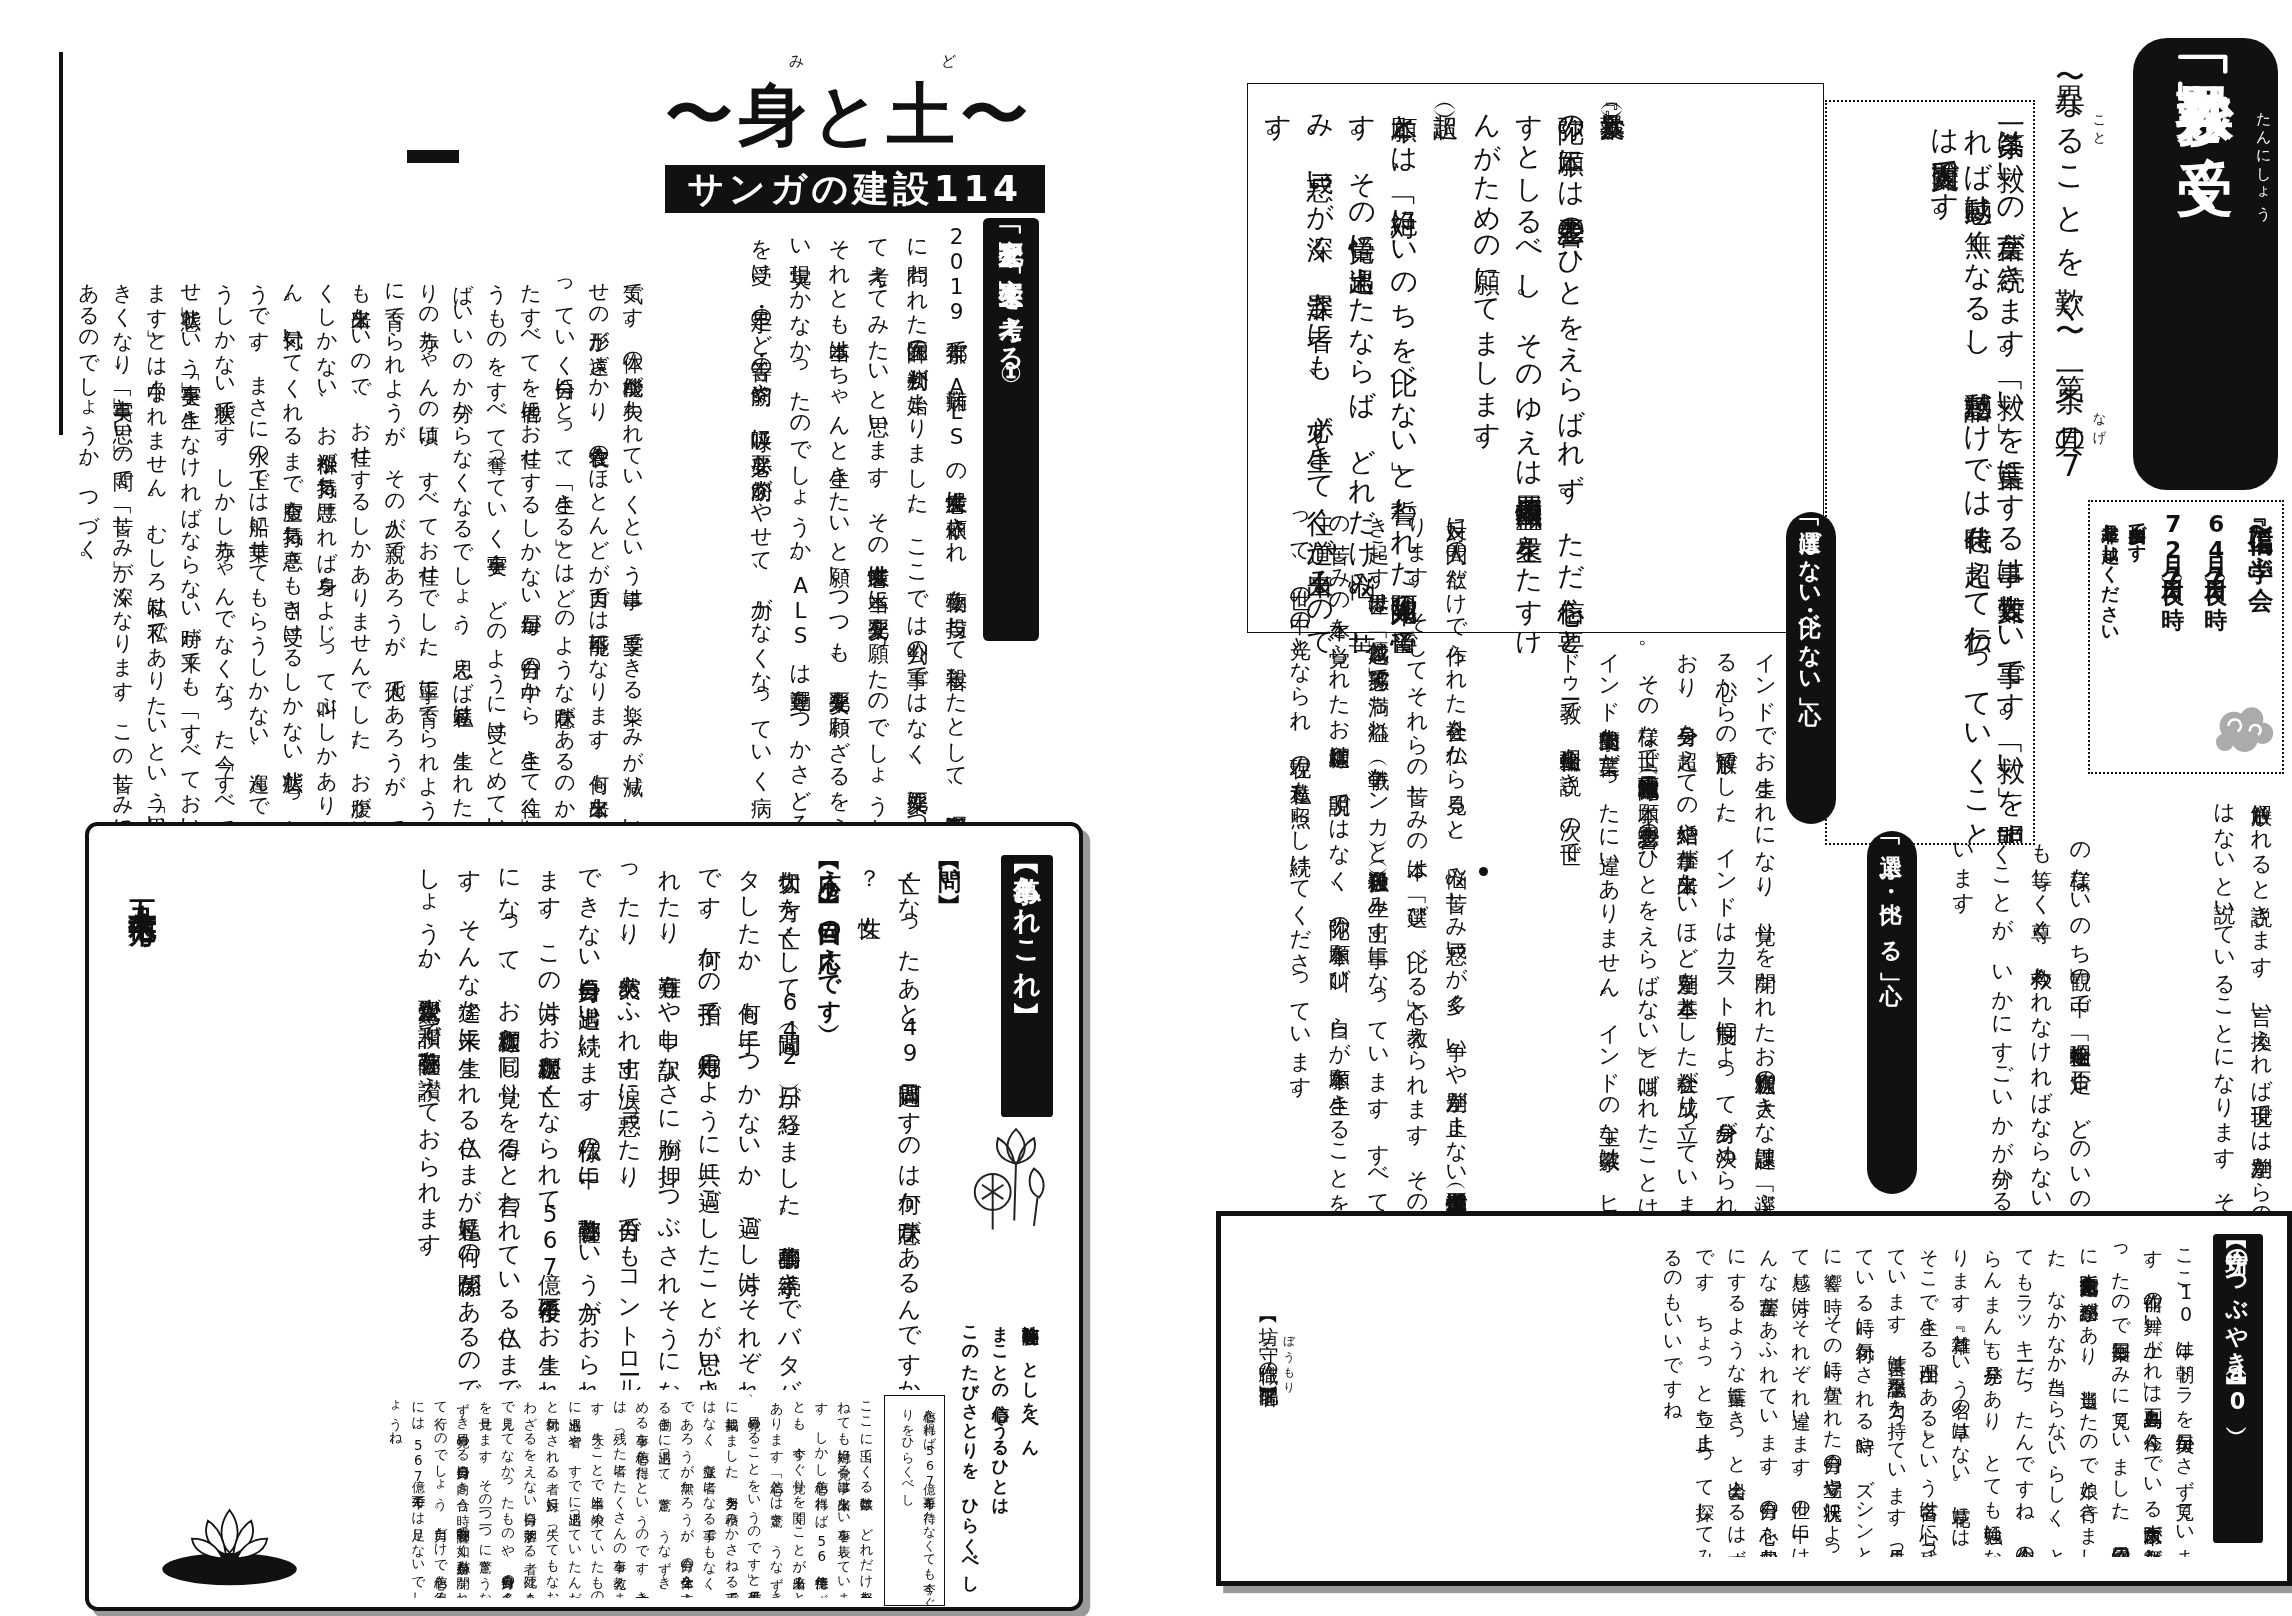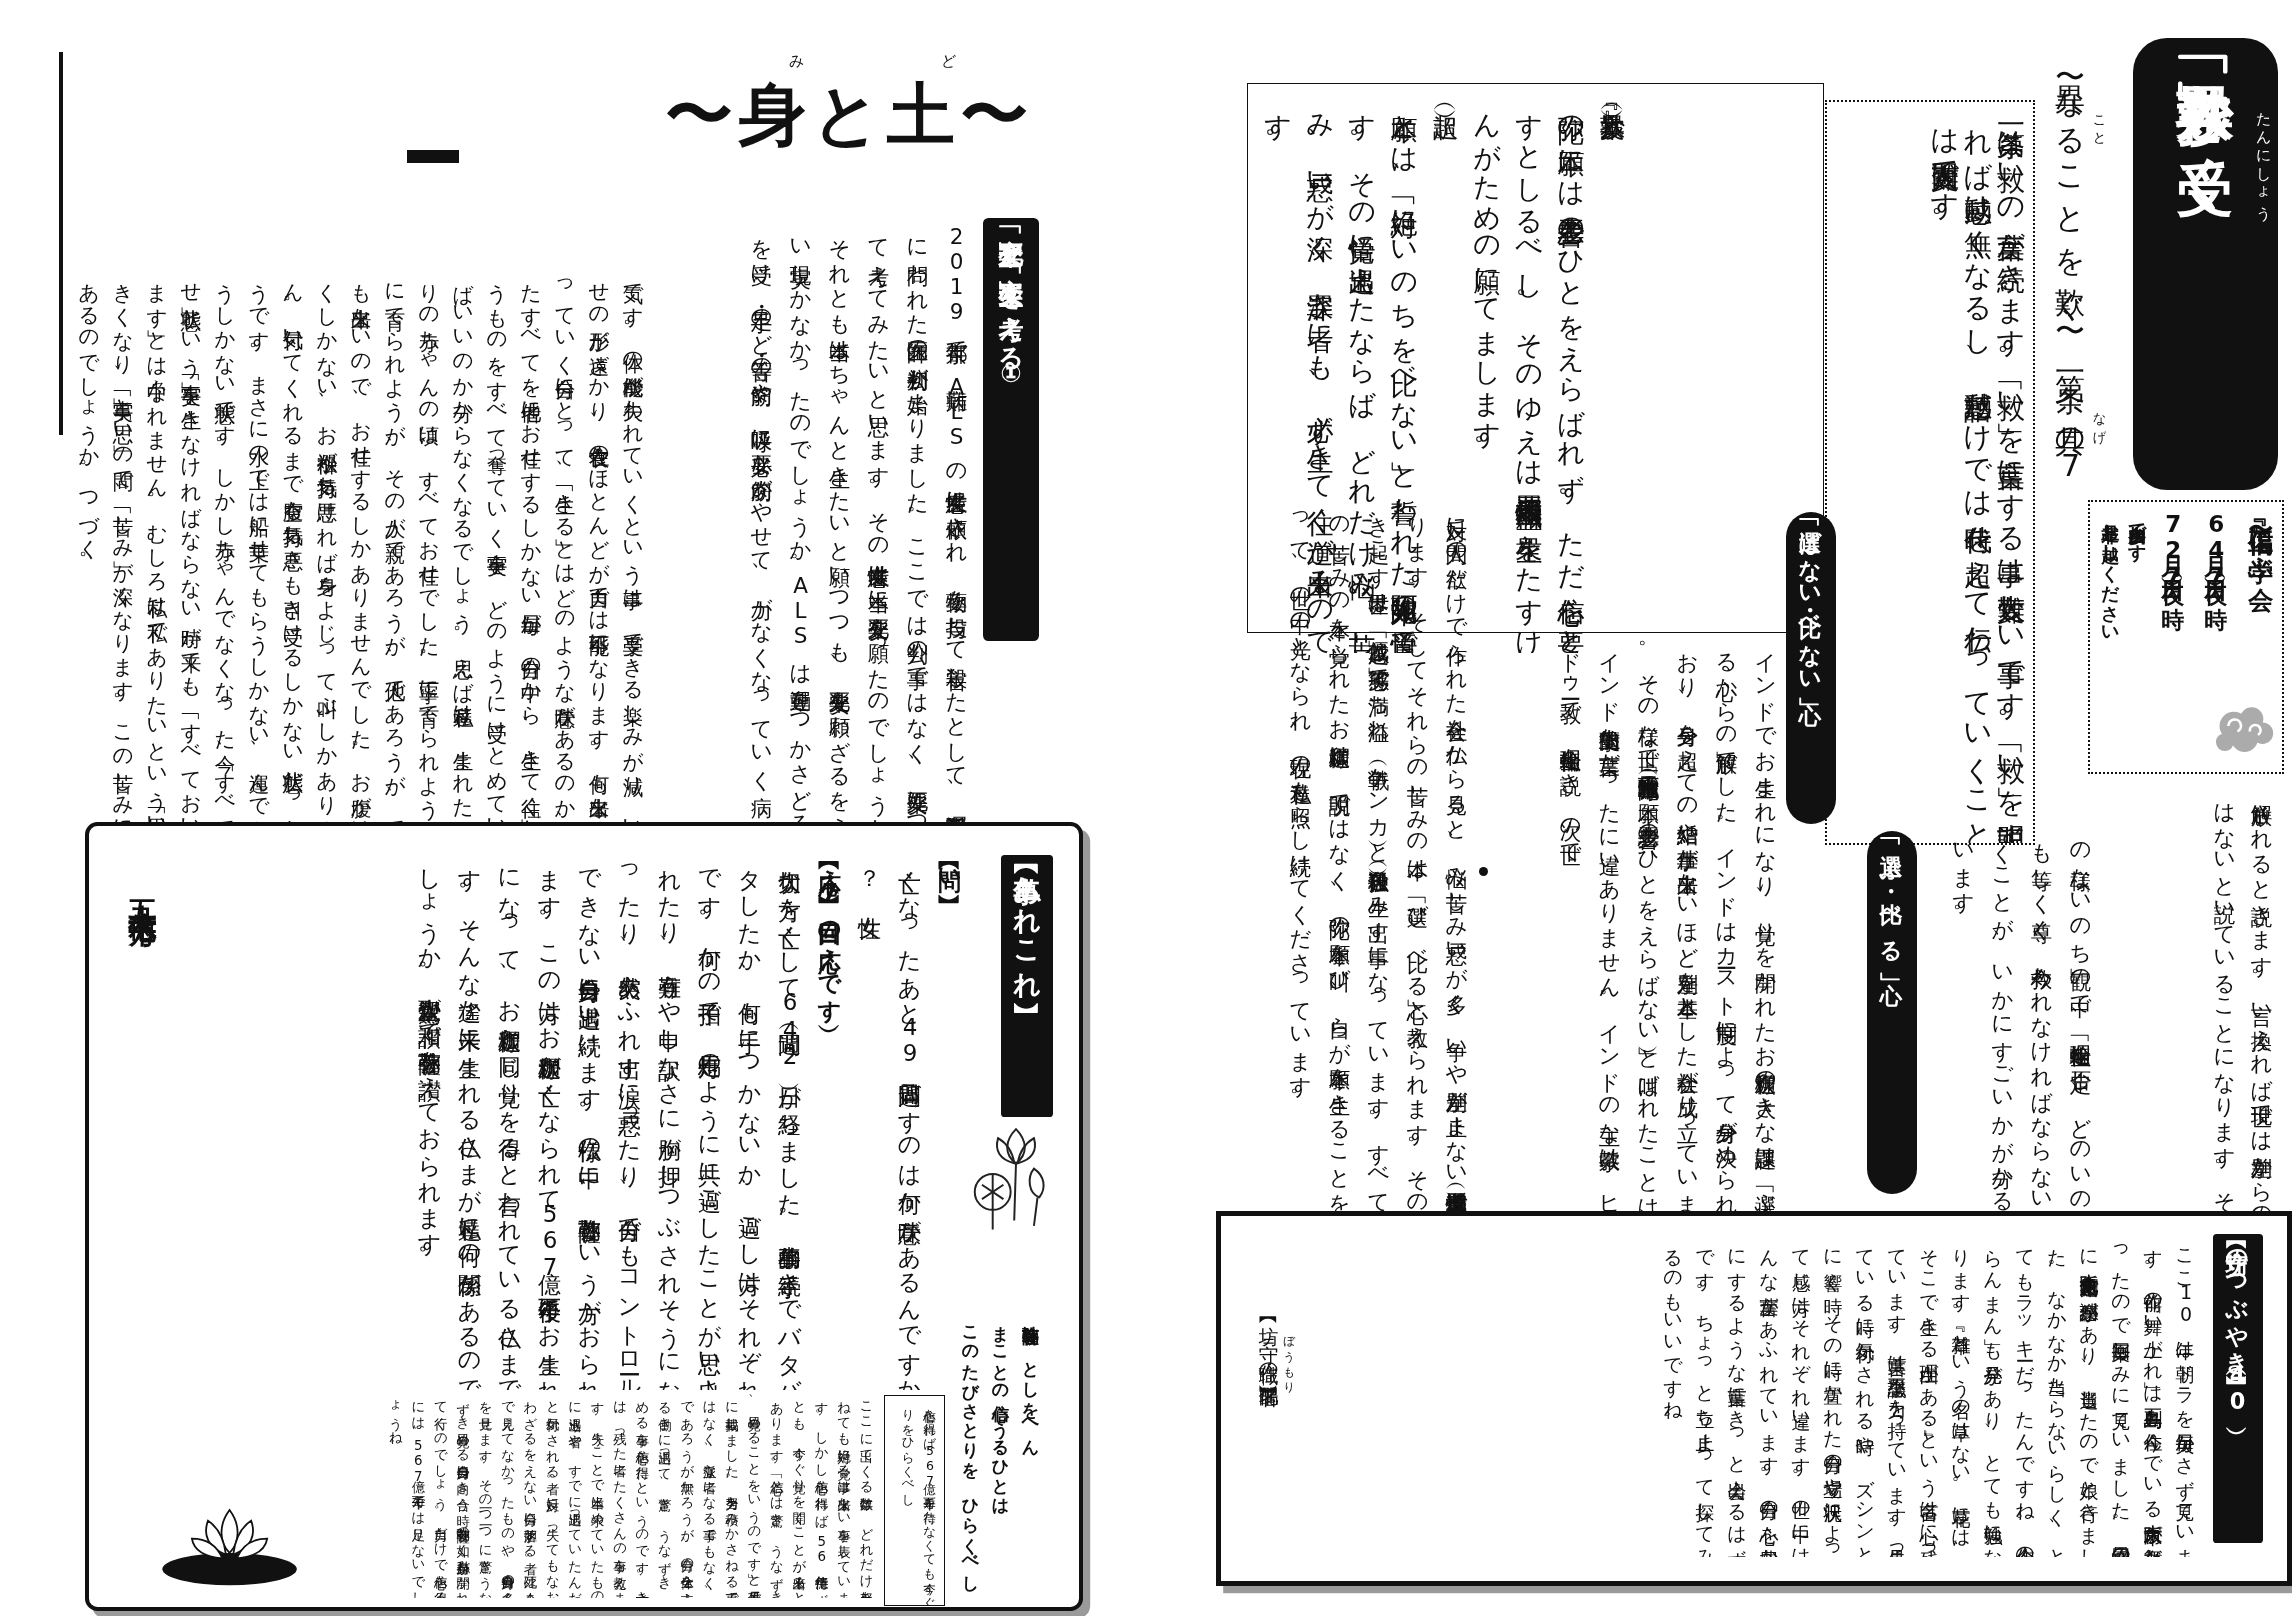--- a/index.html
+++ b/index.html
@@ -27,20 +27,23 @@
 
     <div class="abs" style="left:59px;top:52px;width:3.6px;height:383px;background:#111;"></div>
     <div class="abs" style="left:407px;top:150px;width:52px;height:13.4px;background:#111;"></div>
 
     <div class="abs" style="left:665px;top:70px;width:380px;height:90px;">
       <div style="font-size:68px;font-weight:bold;letter-spacing:5.4px;line-height:90px;white-space:nowrap;">〜身と土〜</div>
       <span class="furi" style="left:124px;top:-18px;">み</span>
       <span class="furi" style="left:276px;top:-18px;">ど</span>
     </div>
 
+    <div class="abs pill" style="left:665px;top:165px;width:380px;height:48px;">
+      <span style="font-size:36px;font-weight:bold;letter-spacing:4.5px;">サンガの建設114</span>
+    </div>
 
     <div class="abs pill" style="left:983px;top:218px;width:56px;height:423px;border-radius:5.4px;">
       <span class="v" style="font-size:25px;font-weight:bold;letter-spacing:1.8px;">「安楽死」と「安楽生」を考える①</span>
     </div>
 
     <div class="abs v clip jtext" style="left:652px;top:224px;width:324px;height:627px;font-size:21.5px;line-height:39px;">2019年京都で、難病ALSの女性患者に依頼され、薬物を投与して殺害したとして、嘱託殺人罪などに問われた元医師の初公判が始まりました。ここでは公判の事ではなく、安楽死について考えてみたいと思います。その女性患者は本当に安楽死を願ったのでしょうか、それとも本当はちゃんと生きたいと願いつつも、安楽死を願わざるをえない現実しかなかったのでしょうか。ALSは運動をつかさどる神経に障害を受け、手足・のど・舌等の筋肉や、呼吸に必要な筋肉がやせて、力がなくなっていく病</div>
 
     <div class="abs v clip jtext" style="left:70px;top:269px;width:580px;height:584px;font-size:20.6px;line-height:34px;">気です。体の機能が失われていくという事は、享受できる楽しみが減り、思い描く幸せの形が遠ざかり、衣食住のほとんどが自力では不可能になります。何も出来なくなっていく自分にとって、「生きる」とはどのような意味があるのか、またすべてを他者にお任せするしかない毎日が、自分の中から、生きて往く「自信」というものをすべて奪っていく事実を、どのように受けとめていけばいいのか分からなくなるでしょう。思えば私達は、生まれたばかりの赤ちゃんの頃は、すべてお任せでした。丁寧に育てられようが、雑に育てられようが、その人が親であろうが、他人であろうが、自分では何も出来ないので、お任せするしかありませんでした。お腹が空けば泣くしかない、お襁褓が気持ち悪ければ身をよじって叫ぶしかありません。気付いてくれるまで空腹も気持ち悪さも引き受けるしかない状態だったそうです。まさに水の上では船に乗せてもらうしかない、運んでもらうしかない状態です。しかし赤ちゃんでなくなった今、「すべてお任せ状態」という「事実」を生きなければならない時が来ても、「すべてお願いします」とは中々なれません。むしろ私は私でありたいという「思い」が益々大きくなり、「事実」と「思い」の間で、「苦しみ」が深くなります。この苦しみに出口はあるのでしょうか。つづく。</div>
 
     <div class="abs shadowbox" style="left:85px;top:822px;width:990px;height:781px;border:4.5px solid #111;border-radius:12.5px;background:#fff;">

